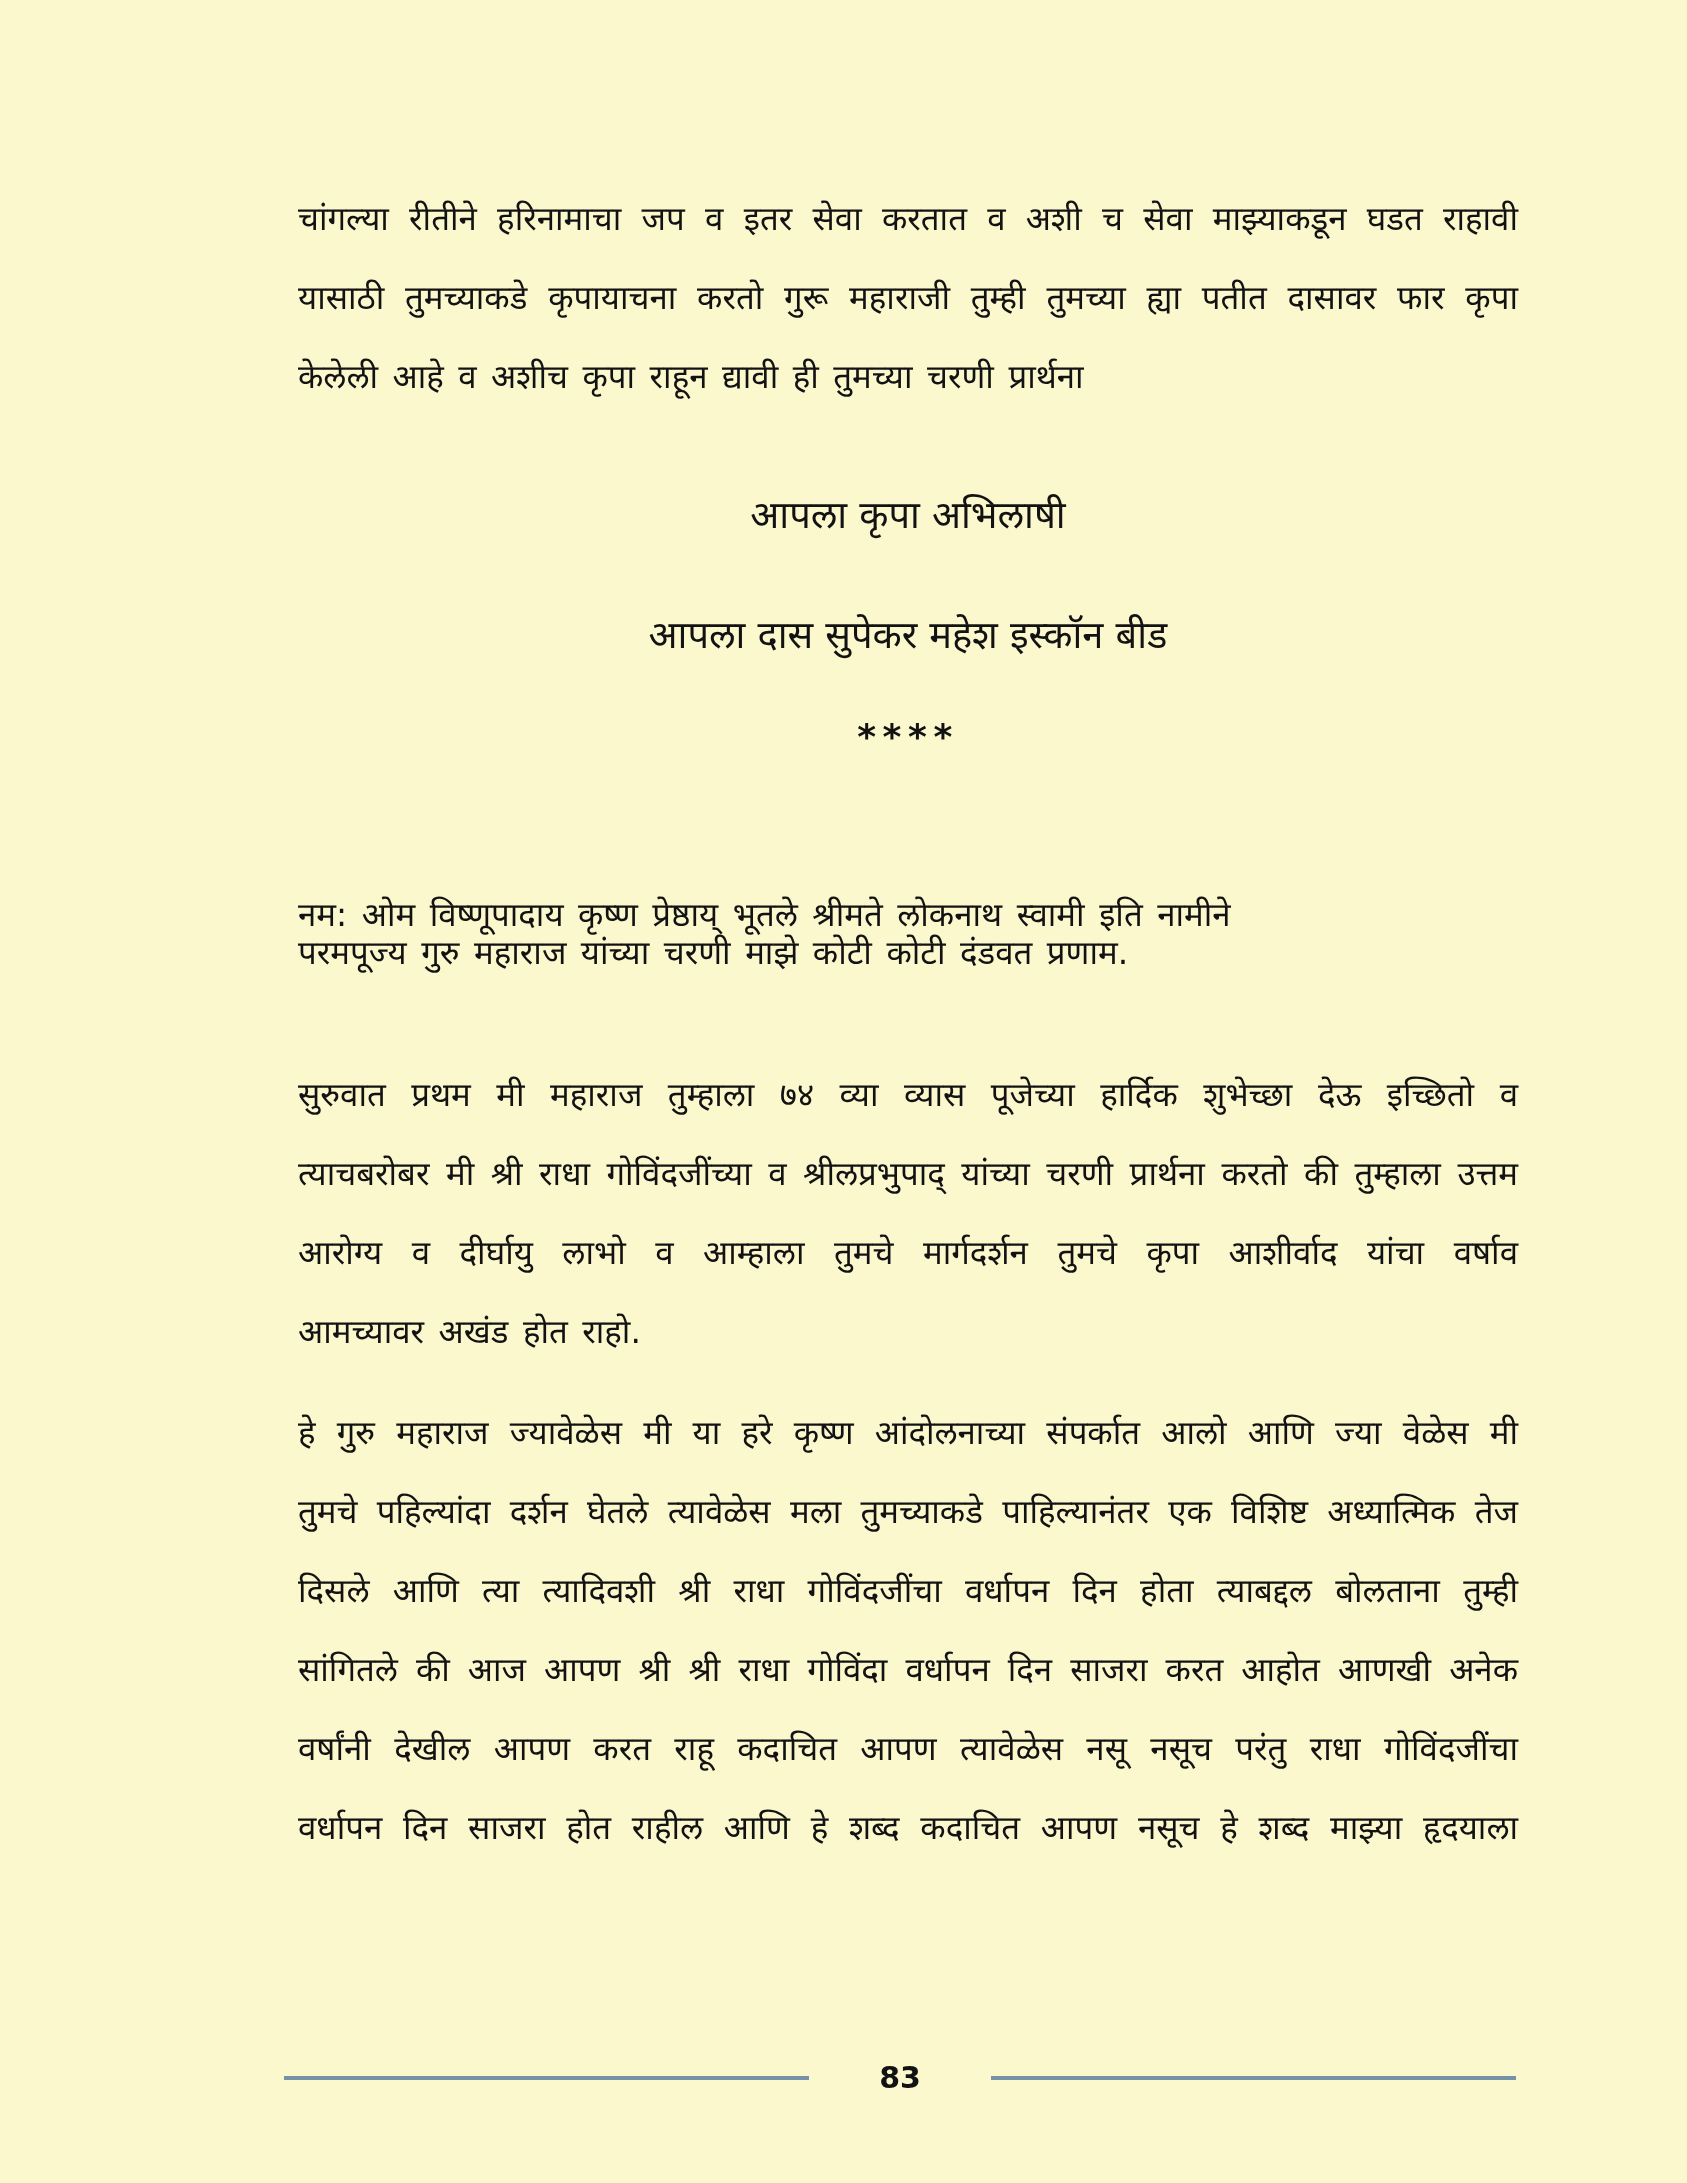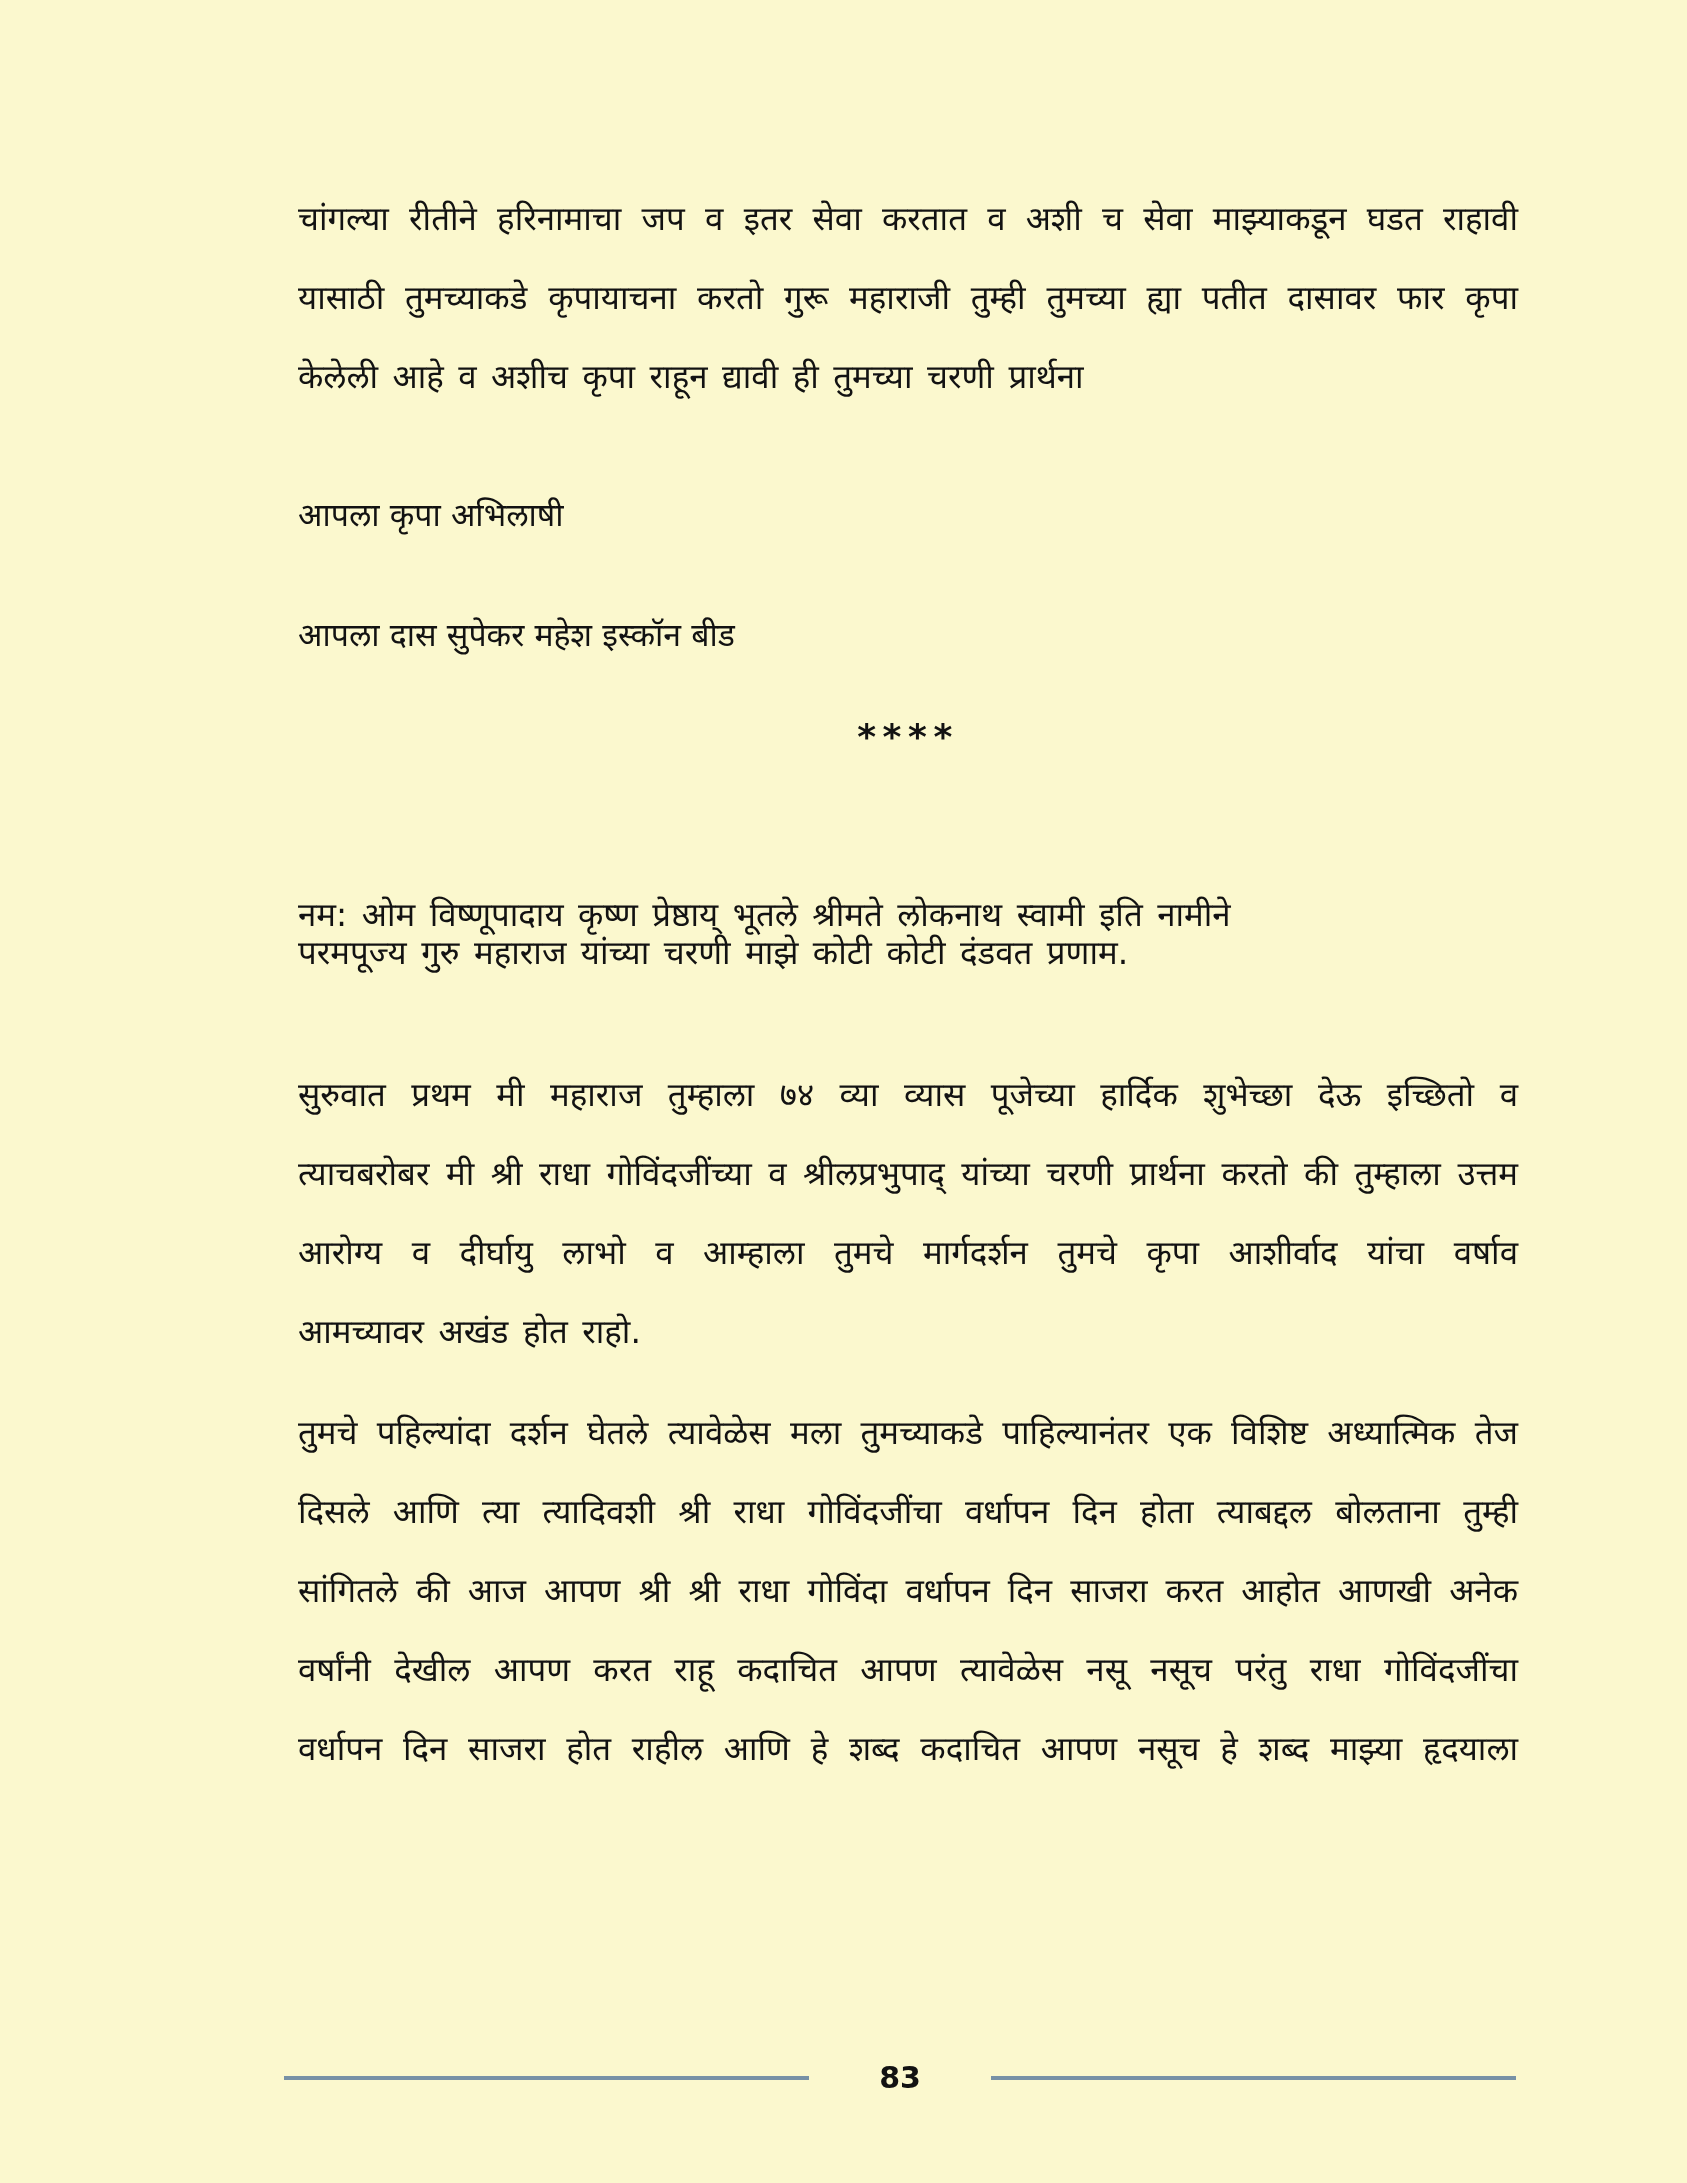--- a/index.html
+++ b/index.html
@@ -25,23 +25,23 @@
     line-height: 79px;
     text-align: justify;
     text-align-last: justify;
     word-spacing: 4px;
   }
   .line.short {
     text-align: justify;
     text-align-last: left;
   }
   .sig {
-    font-size: 32px;
+    font-size: 38px;
     line-height: 79px;
-    text-align: left;
+    text-align: center;
   }
   .separator {
     font-size: 36px;
     line-height: 73px;
     font-weight: 700;
     text-align: center;
     letter-spacing: 6.6px;
   }
   .footer {
     position: absolute;
@@ -86,20 +86,21 @@
 </div>
 
 <div class="block" style="top:1055px;">
   <div class="line">सुरुवात प्रथम मी महाराज तुम्हाला ७४ व्या व्यास पूजेच्या हार्दिक शुभेच्छा देऊ इच्छितो व</div>
   <div class="line">त्याचबरोबर मी श्री राधा गोविंदजींच्या व श्रीलप्रभुपाद् यांच्या चरणी प्रार्थना करतो की तुम्हाला उत्तम</div>
   <div class="line">आरोग्य व दीर्घायु लाभो व आम्हाला तुमचे मार्गदर्शन तुमचे कृपा आशीर्वाद यांचा वर्षाव</div>
   <div class="line short">आमच्यावर अखंड होत राहो.</div>
 </div>
 
 <div class="block" style="top:1393px;">
+  <div class="line">हे गुरु महाराज ज्यावेळेस मी या हरे कृष्ण आंदोलनाच्या संपर्कात आलो आणि ज्या वेळेस मी</div>
   <div class="line">तुमचे पहिल्यांदा दर्शन घेतले त्यावेळेस मला तुमच्याकडे पाहिल्यानंतर एक विशिष्ट अध्यात्मिक तेज</div>
   <div class="line">दिसले आणि त्या त्यादिवशी श्री राधा गोविंदजींचा वर्धापन दिन होता त्याबद्दल बोलताना तुम्ही</div>
   <div class="line">सांगितले की आज आपण श्री श्री राधा गोविंदा वर्धापन दिन साजरा करत आहोत आणखी अनेक</div>
   <div class="line">वर्षांनी देखील आपण करत राहू कदाचित आपण त्यावेळेस नसू नसूच परंतु राधा गोविंदजींचा</div>
   <div class="line">वर्धापन दिन साजरा होत राहील आणि हे शब्द कदाचित आपण नसूच हे शब्द माझ्या हृदयाला</div>
 </div>
 
 <div class="footer">
   <div class="footer-rule"></div>
   <div class="page-number">83</div>

